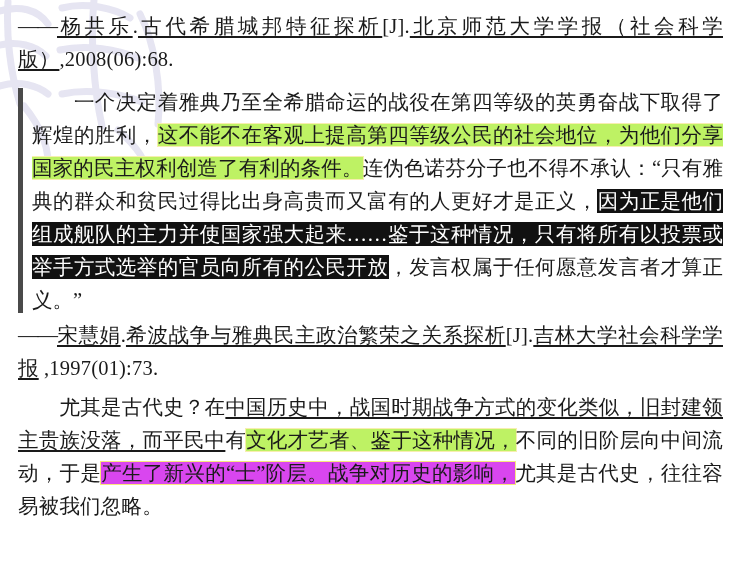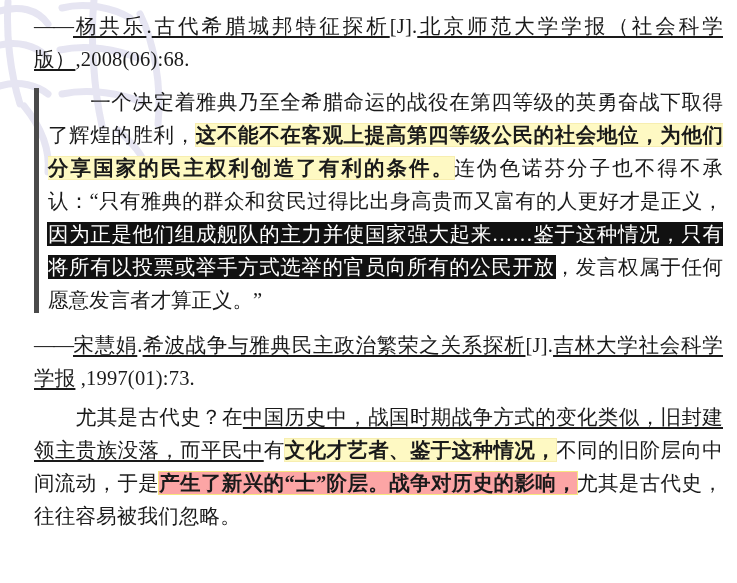--- a/index.html
+++ b/index.html
@@ -23,21 +23,21 @@
     top: -6px;
     width: 210px;
     height: 190px;
     pointer-events: none;
     opacity: 0.55;
   }
 
   .page {
     position: absolute;
     inset: 0;
-    padding: 8px 14px 0 34px;
+    padding: 8px 14px 0 18px;
     box-sizing: border-box;
   }
 
   .para {
     font-size: 20.5px;
     line-height: 33px;
     letter-spacing: 0.2px;
     text-align: justify;
     margin: 0;
   }
@@ -60,37 +60,35 @@
     width: 5px;
     background: #4a4a4a;
   }
   .quote-text {
     font-size: 20.5px;
     line-height: 33px;
     text-align: justify;
   }
 
   .hl-yellow {
-    background: #fef9c3;
+    background: #bef264;
     box-shadow: 0 0 0 1px #f7eeb0;
-    font-weight: bold;
   }
   .hl-yellow-strong {
-    background: #fca5a5;
+    background: #d946ef;
     box-shadow: 0 0 0 1px #f6e77e;
-    font-weight: bold;
   }
   .hl-black {
     background: #111111;
     color: #ffffff;
     box-shadow: 0 0 0 1px #111111;
   }
 
   .cite2 {
-    margin-top: 12px;
+    margin-top: 2px;
   }
 
   .last-para {
     margin-top: 6px;
   }
 
   .u {
     text-decoration: underline;
     text-underline-offset: 3px;
   }

